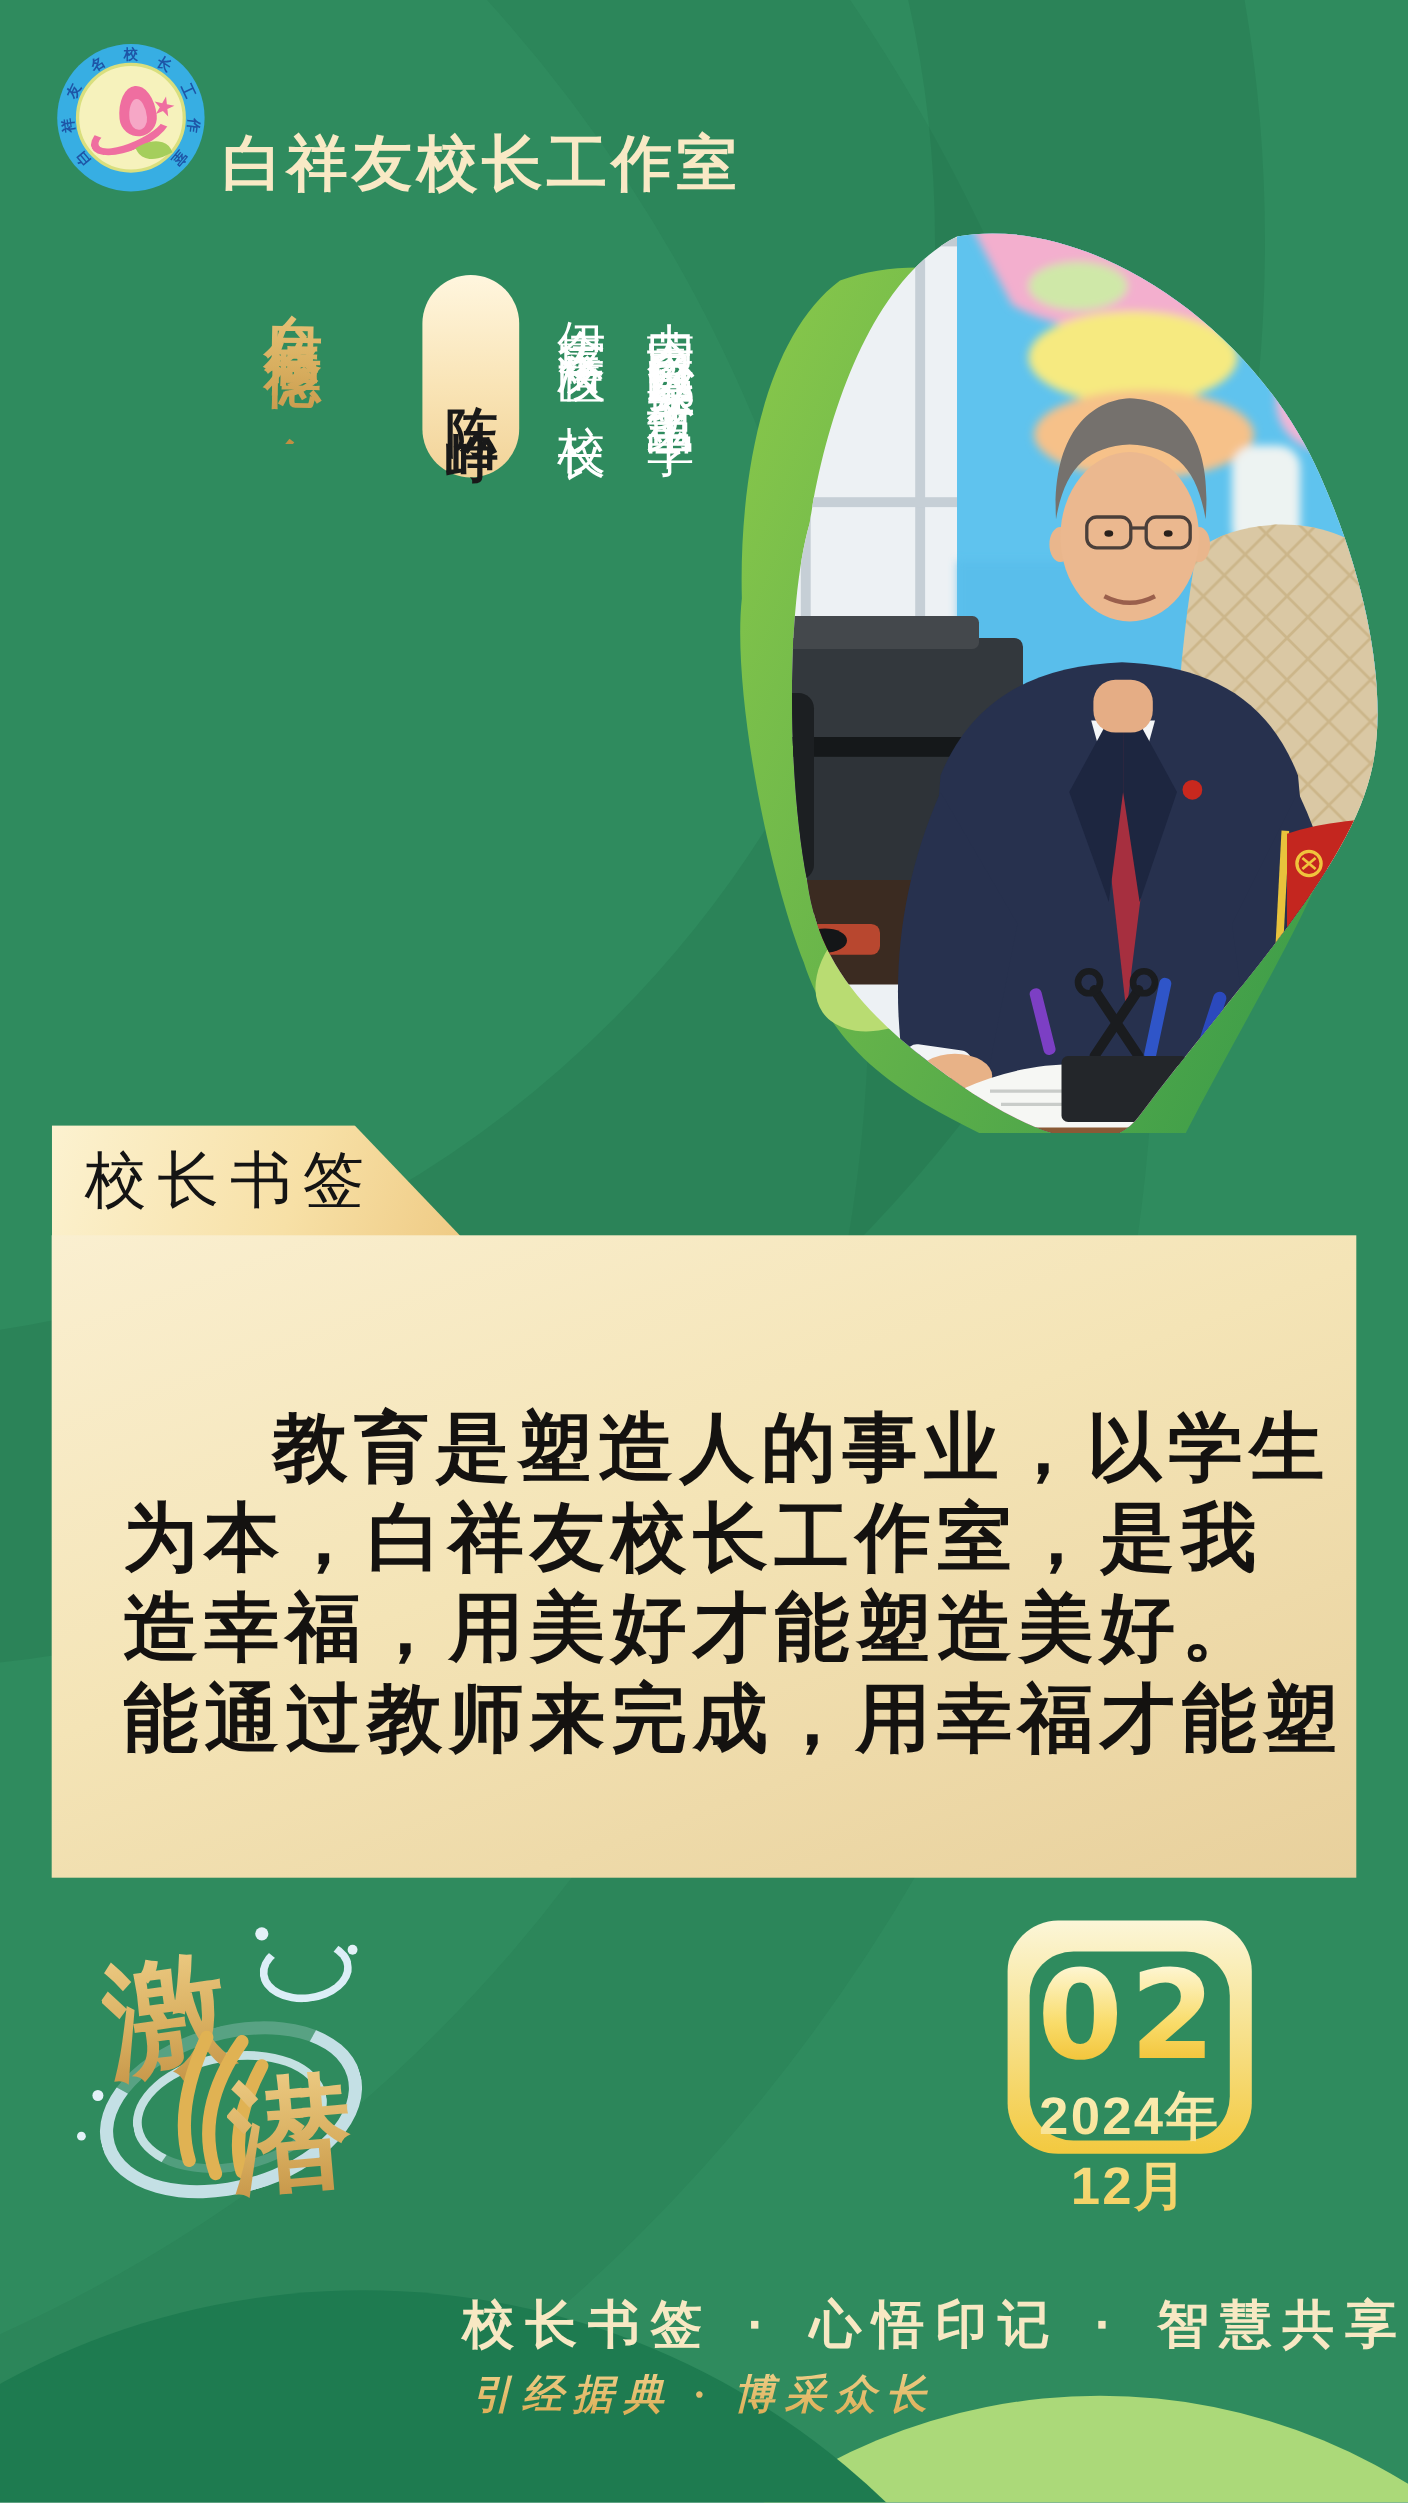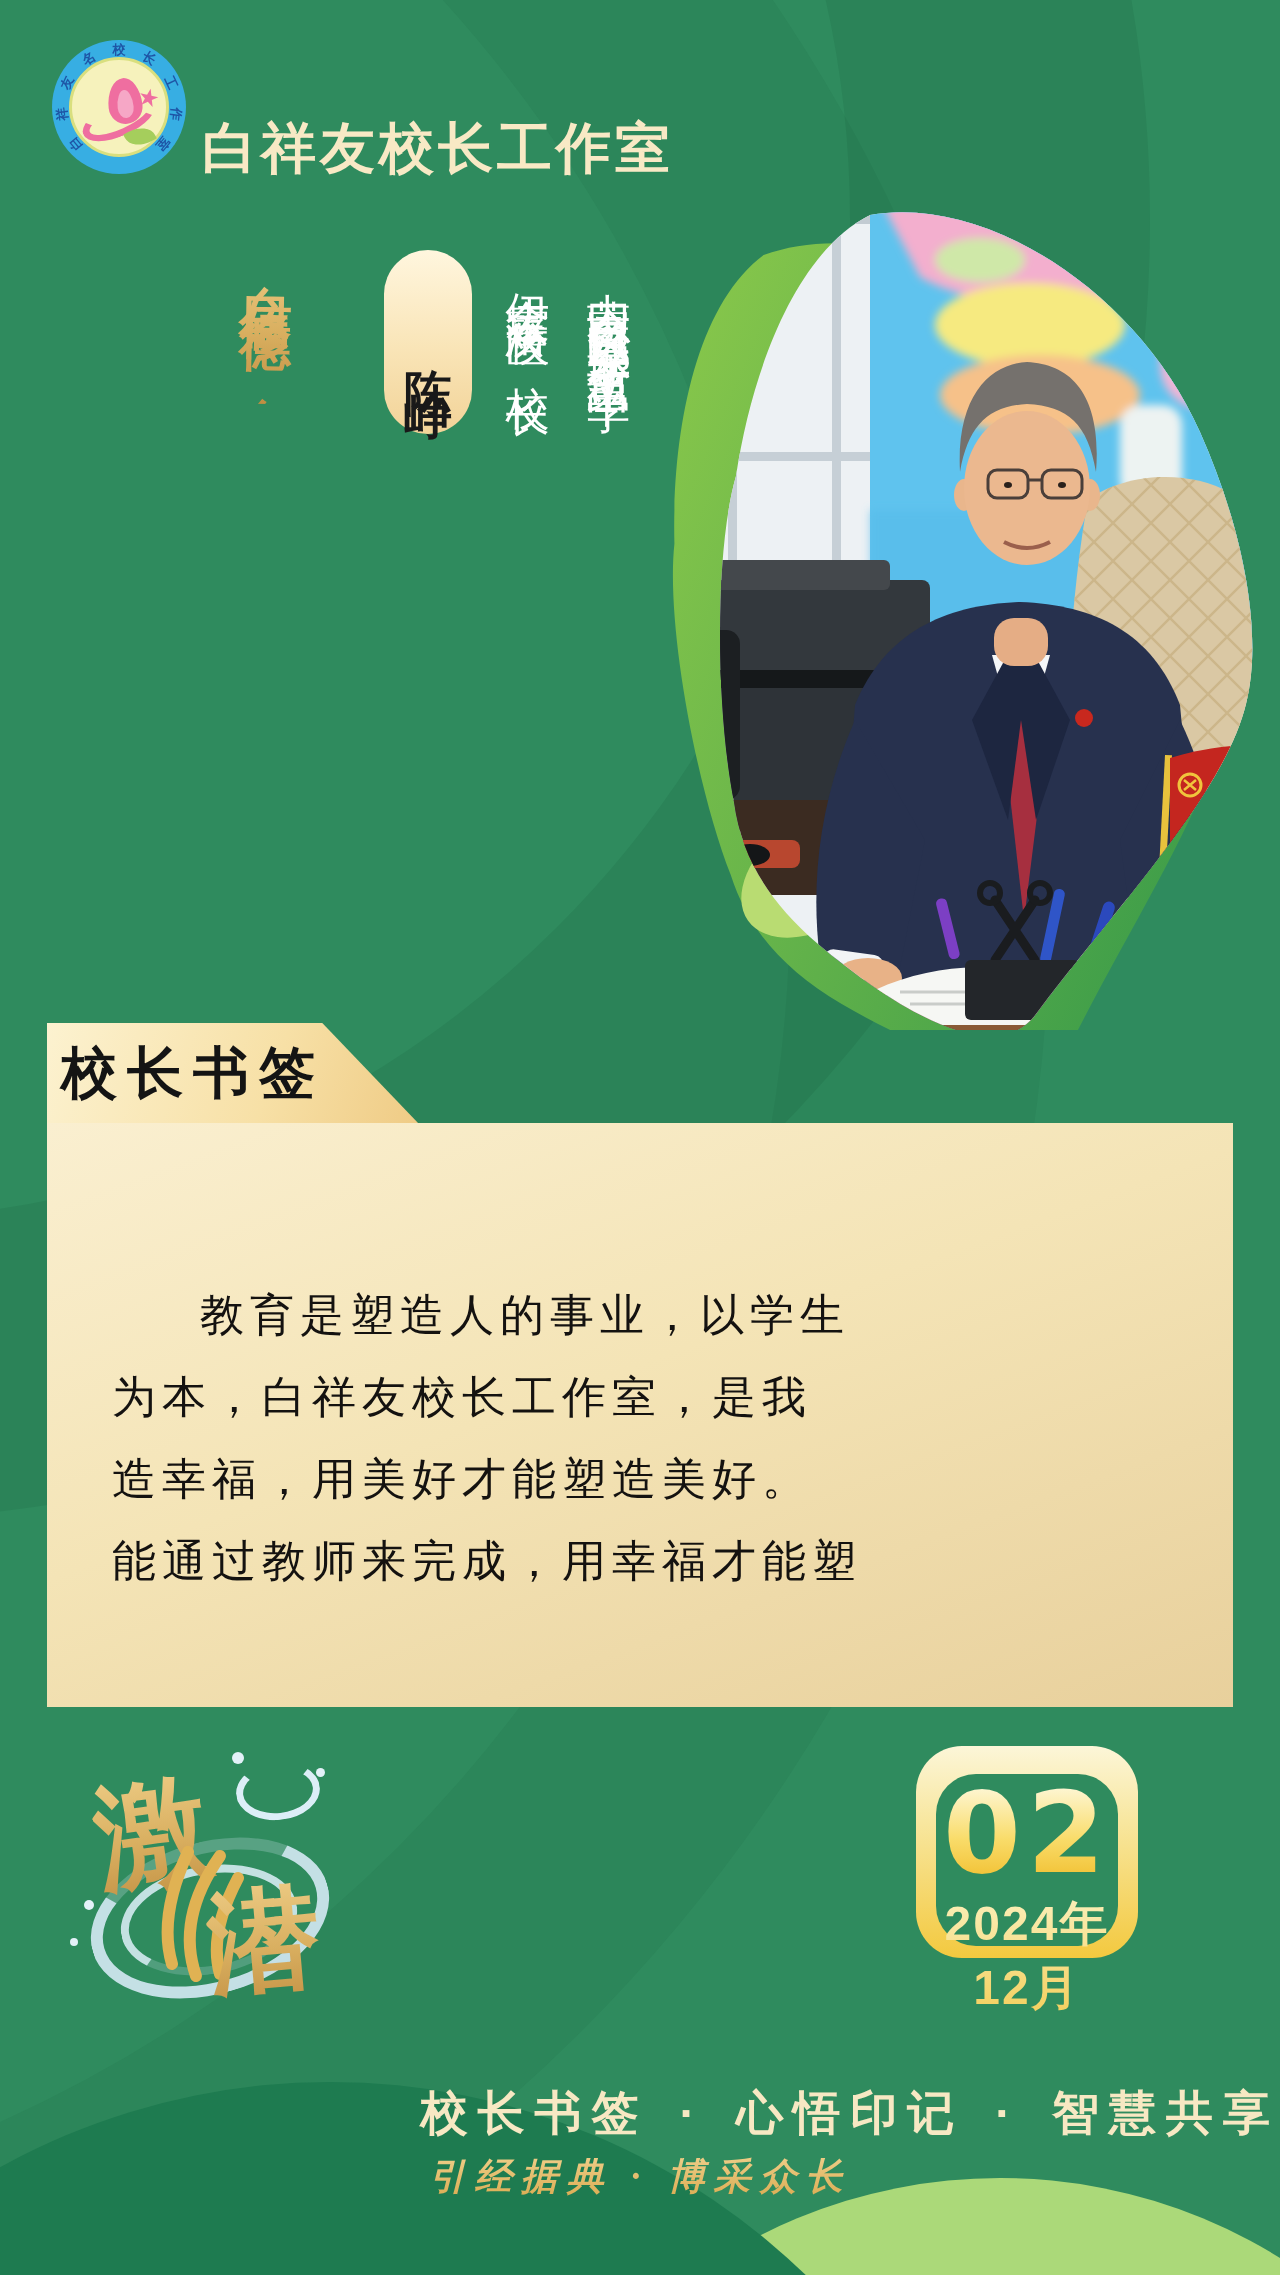--- a/index.html
+++ b/index.html
@@ -49,26 +49,26 @@
   .col-left{left:499px;top:258px;}
   .col-right{left:580px;top:258px;}
 
   .photo-svg{left:600px;top:200px;z-index:2;}
 
   
   .tab{left:47px;top:1023px;width:372px;height:101px;z-index:4;
     background:linear-gradient(110deg,#FCF2D0 0%,#F7E0A6 60%,#EFCB85 100%);
     clip-path:polygon(0 0,74% 0,100% 100%,0 100%);
     display:flex;align-items:center;}
-  .tab span{font-size:56px;font-weight:700;color:#141414;letter-spacing:10px;padding-left:14px;}
+  .tab span{font-size:56px;font-weight:400;color:#141414;letter-spacing:10px;padding-left:30px;}
   .card{left:47px;top:1123px;width:1186px;height:584px;z-index:4;
     background:linear-gradient(160deg,#FAEFD0 0%,#F4E4B6 45%,#E8D09C 100%);
     padding:152px 65px 0 65px;}
   .qline{white-space:nowrap;font-family:"Liberation Serif","DejaVu Serif",serif;
-    font-size:44px;line-height:82px;font-weight:400;color:#141210;letter-spacing:6px;}
+    font-size:68px;line-height:82px;font-weight:700;color:#141210;letter-spacing:6px;}
   .qline.first{text-indent:2em;}
   .swirl1{left:88px;top:1842px;width:244px;height:152px;border:12px solid rgba(213,233,244,0.9);
     border-top-color:rgba(213,233,244,0.25);border-radius:50%;transform:rotate(-16deg);z-index:5;}
   .swirl2{left:120px;top:1866px;width:178px;height:108px;border:8px solid rgba(222,240,249,0.85);
     border-bottom-color:rgba(222,240,249,0.2);border-radius:50%;transform:rotate(-10deg);z-index:5;}
   .crown{left:236px;top:1762px;width:84px;height:58px;border:7px solid #DCEEF7;border-radius:50%;
     border-top-color:transparent;transform:rotate(-6deg);z-index:5;}
   .drop{position:absolute;border-radius:50%;background:#E3F1F8;z-index:5;}
   .art-char{position:absolute;font-family:"Liberation Serif","DejaVu Serif",serif;font-weight:800;z-index:6;}
   .char-ji{left:95px;top:1756px;font-size:116px;transform:rotate(-8deg);}

